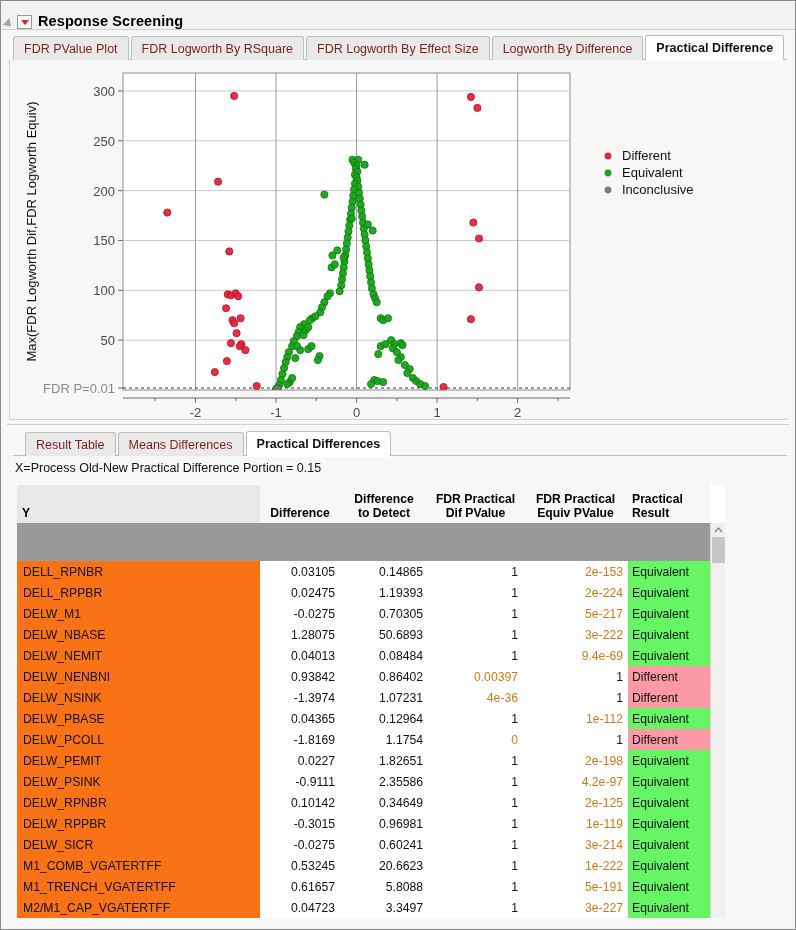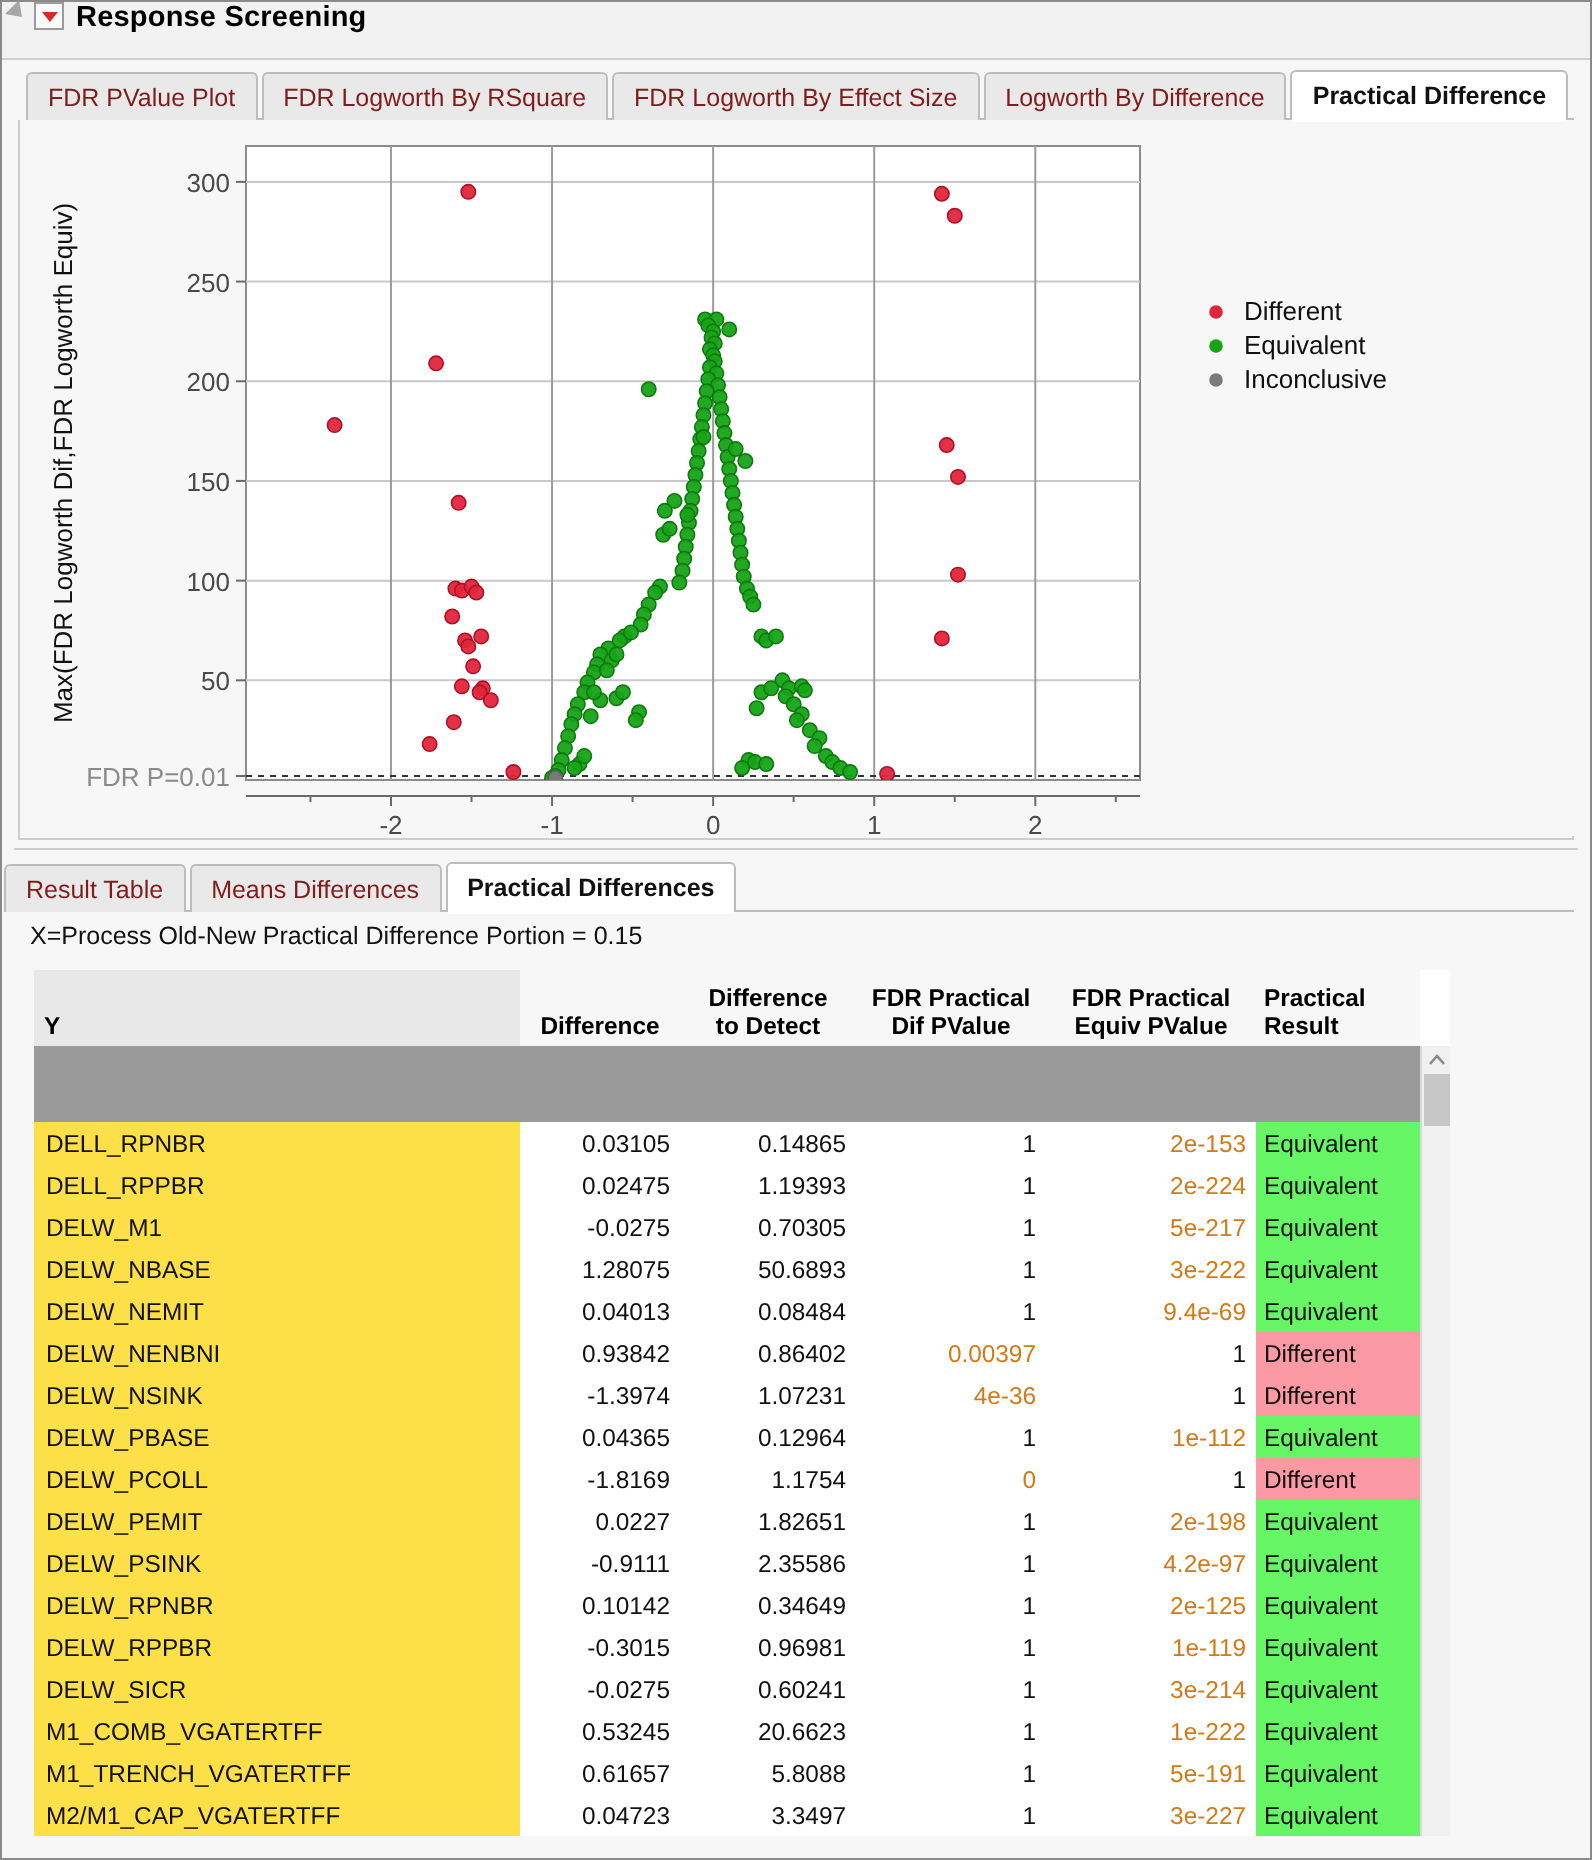--- a/index.html
+++ b/index.html
@@ -24,21 +24,21 @@
     background: #f7f7f7;
   }
 
   
   .titlebar {
     position: relative;
     height: 28px;
     background: #f2f2f2;
     border-bottom: 1px solid #cfcfcf;
     display: flex;
-    align-items: flex-start;
+    align-items: flex-end;
     padding-left: 4px;
   }
   .disclosure-tri {
     width: 0; height: 0;
     border-left: 7px solid #9a9a9a;
     border-top: 5px solid transparent;
     border-bottom: 5px solid transparent;
     transform: rotate(45deg);
     margin-right: 5px;
     opacity: .85;
@@ -140,21 +140,21 @@
     left: 6px; right: 6px; top: 4px;
     height: 1px;
     background: #cfcfcf;
   }
 
   
   .tabstrip2 {
     position: relative;
     height: 27px;
     background: #f7f7f7;
-    padding-left: 1px;
+    padding-left: 24px;
     box-sizing: border-box;
     display: flex;
     align-items: flex-end;
   }
   .tabstrip2::after {
     content: "";
     position: absolute;
     left: 12px; right: 8px; bottom: 0;
     height: 1px;
     background: #bdbdbd;
@@ -212,21 +212,21 @@
     padding: 1px 5px 1px 5px;
     height: 19px;
     text-align: right;
     white-space: nowrap;
     overflow: hidden;
     border: none;
     color: #111;
   }
   table.jmp td.c-y {
     text-align: left;
-    background: #fde047;
+    background: #f97316;
     color: #111;
     padding-left: 6px;
   }
   table.jmp td.c-sci { color: #d17a17; }
   table.jmp td.c-res {
     text-align: left;
     padding-left: 4px;
     color: #111;
   }
   .res-equivalent { background: #66f564; }

